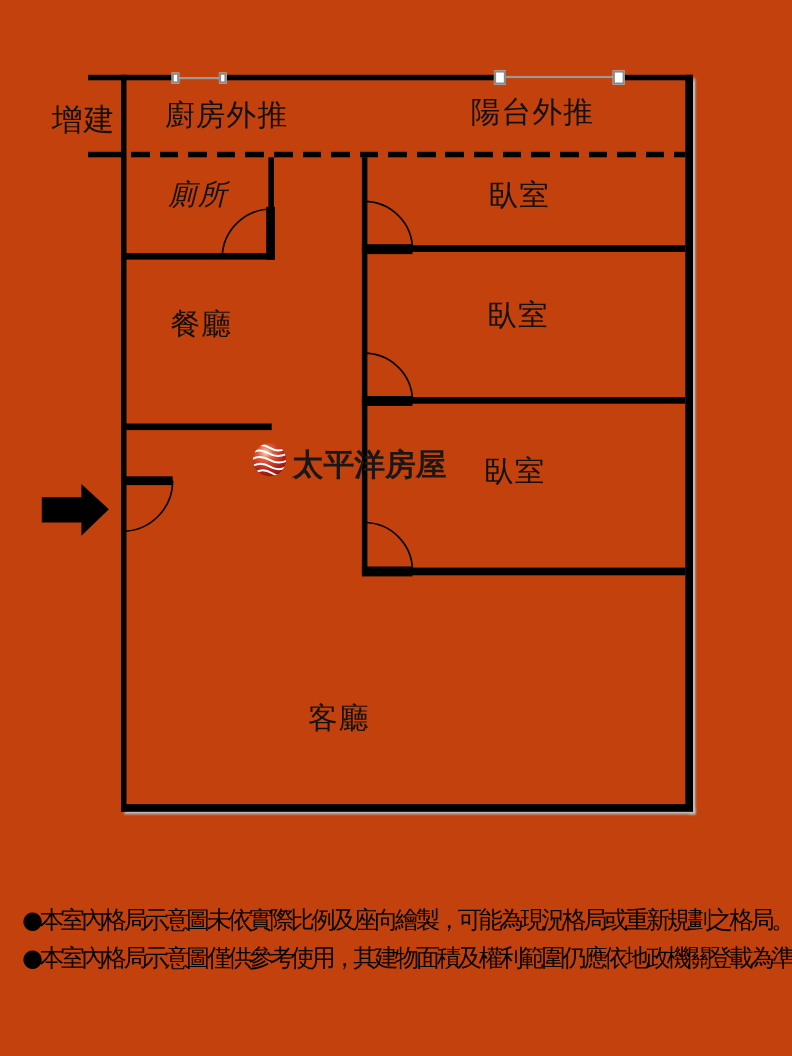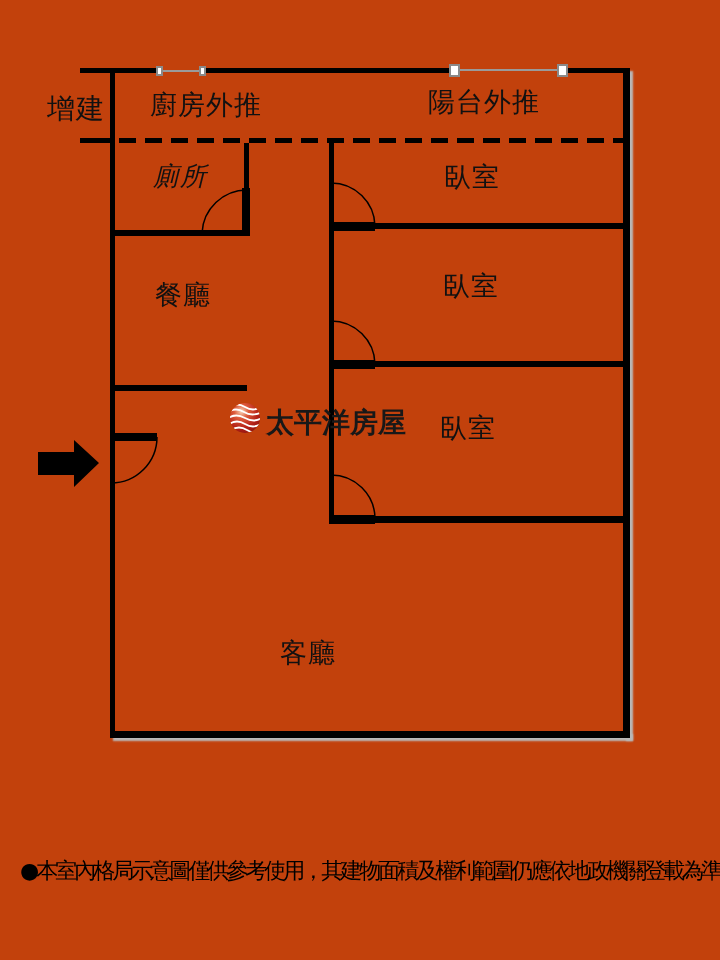--- a/index.html
+++ b/index.html
@@ -105,15 +105,16 @@
   <span class="room-label" style="left:150px;top:87px;">廚房外推</span>
   <span class="room-label" style="left:153px;top:159px;font-size:26px;font-style:italic;">廁所</span>
   <span class="room-label" style="left:444px;top:159px;">臥室</span>
   <span class="room-label" style="left:155px;top:277px;text-align:center;">餐廳</span>
   <span class="room-label" style="left:443px;top:268px;">臥室</span>
   <span class="room-label" style="left:440px;top:410px;">臥室</span>
   <span class="room-label" style="left:280px;top:591px;margin-top:44px;">客廳</span>
 
   <span class="logo-text">太平洋房屋</span>
 
+  <div class="disclaimer" style="top:822px;">●本室內格局示意圖未依實際比例及座向繪製，可能為現況格局或重新規劃之格局。</div>
   <div class="disclaimer" style="top:856px;">●本室內格局示意圖僅供參考使用，其建物面積及權利範圍仍應依地政機關登載為準。</div>
 
 </div>
 
 </body></html>

